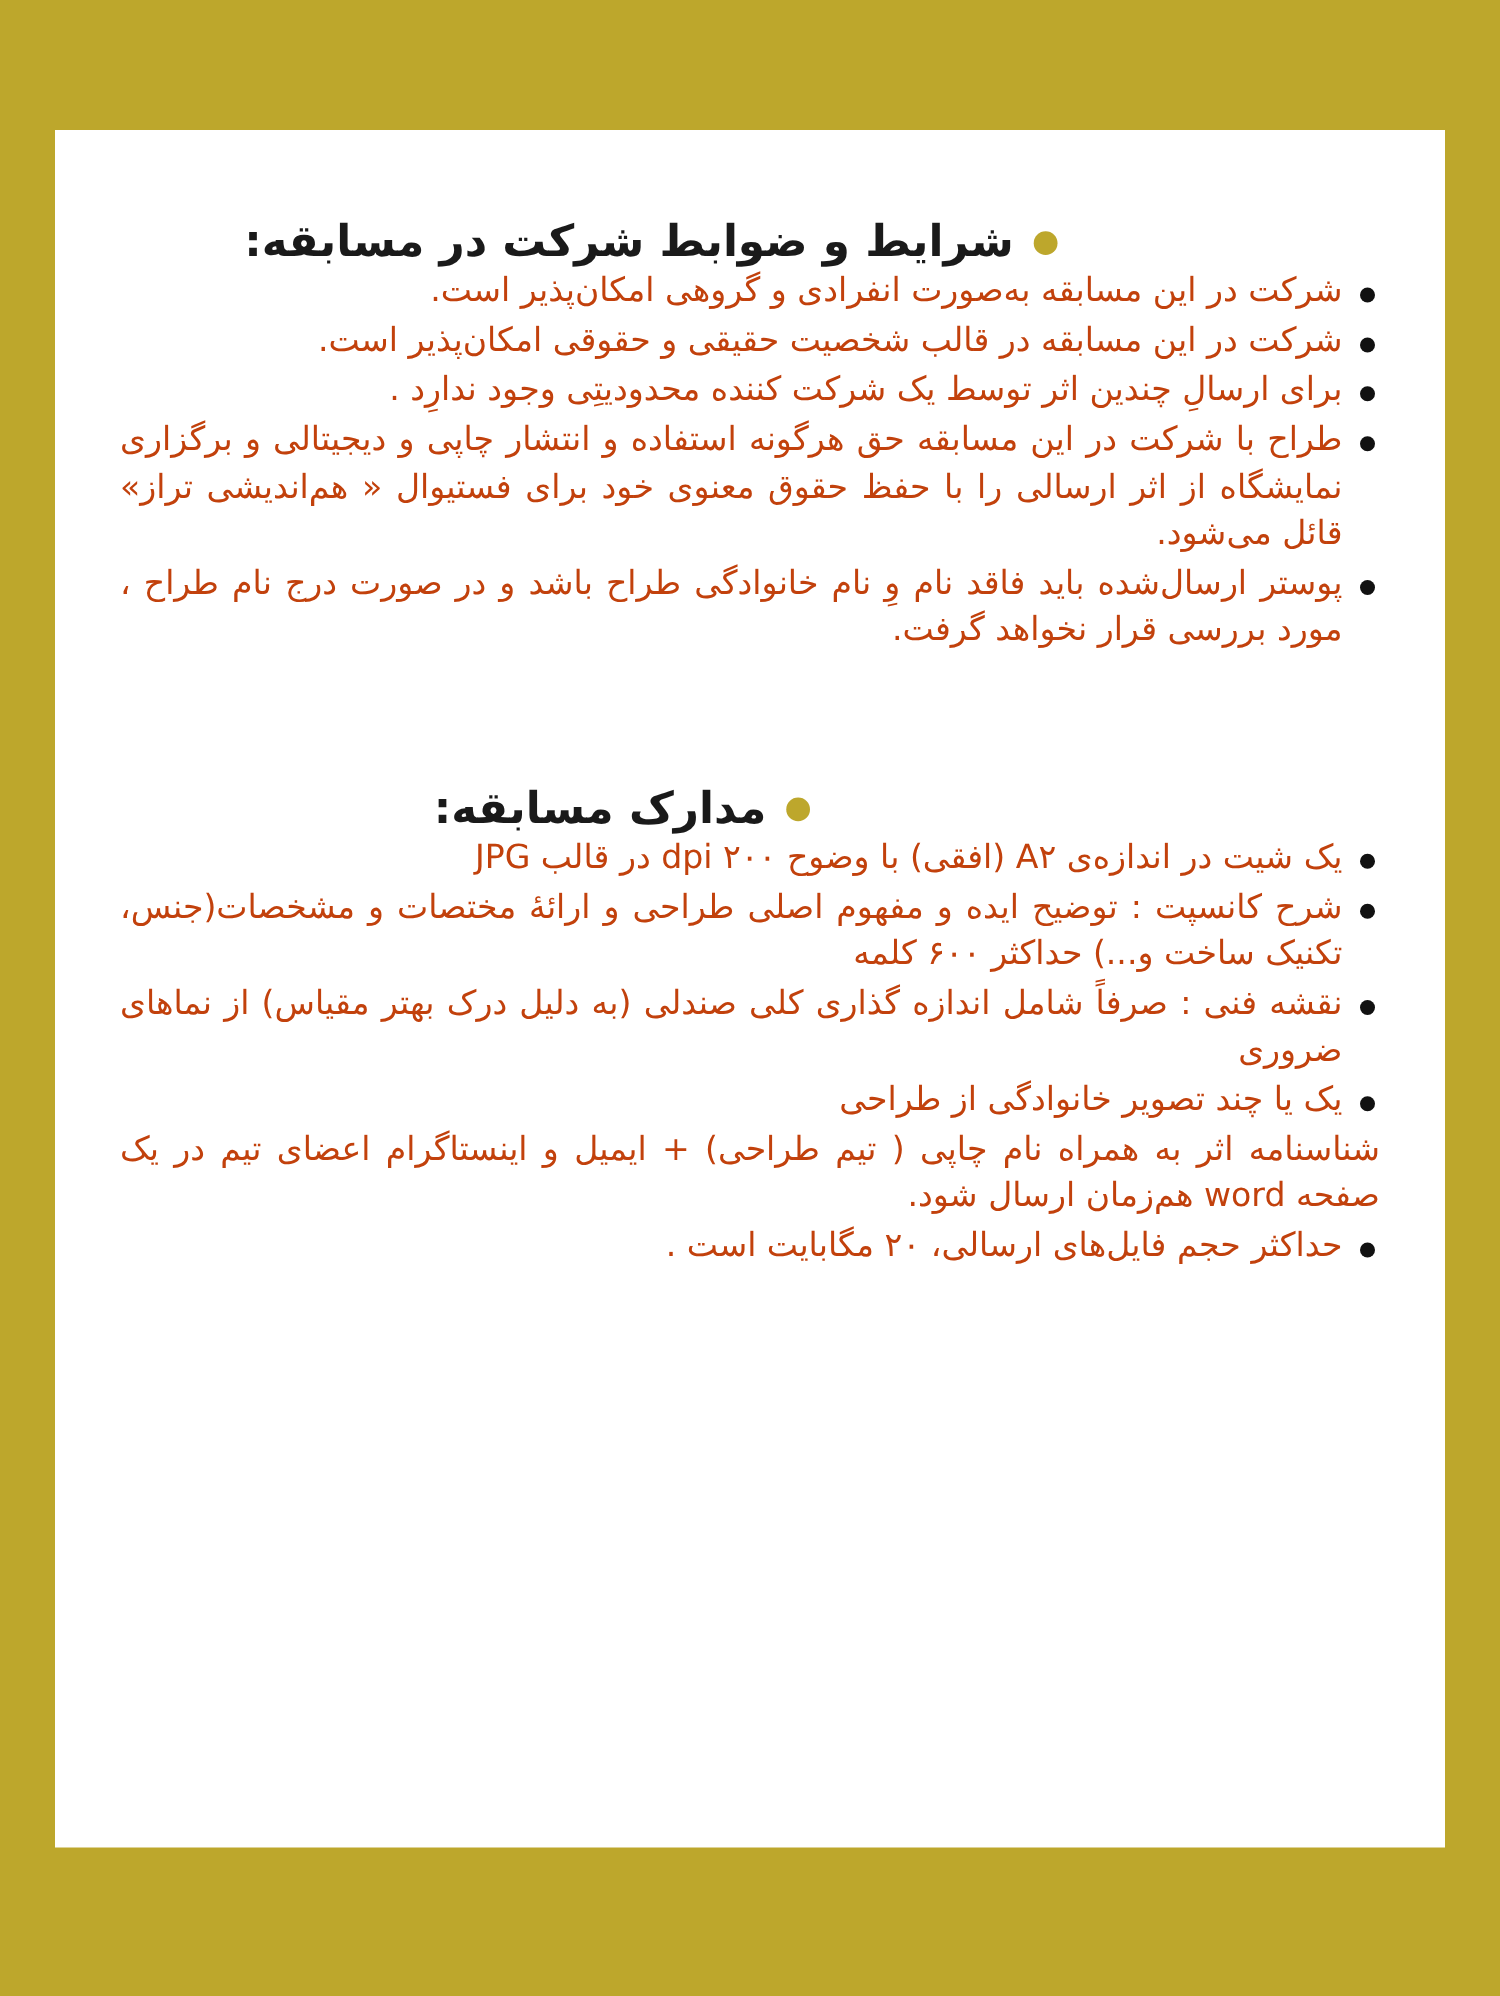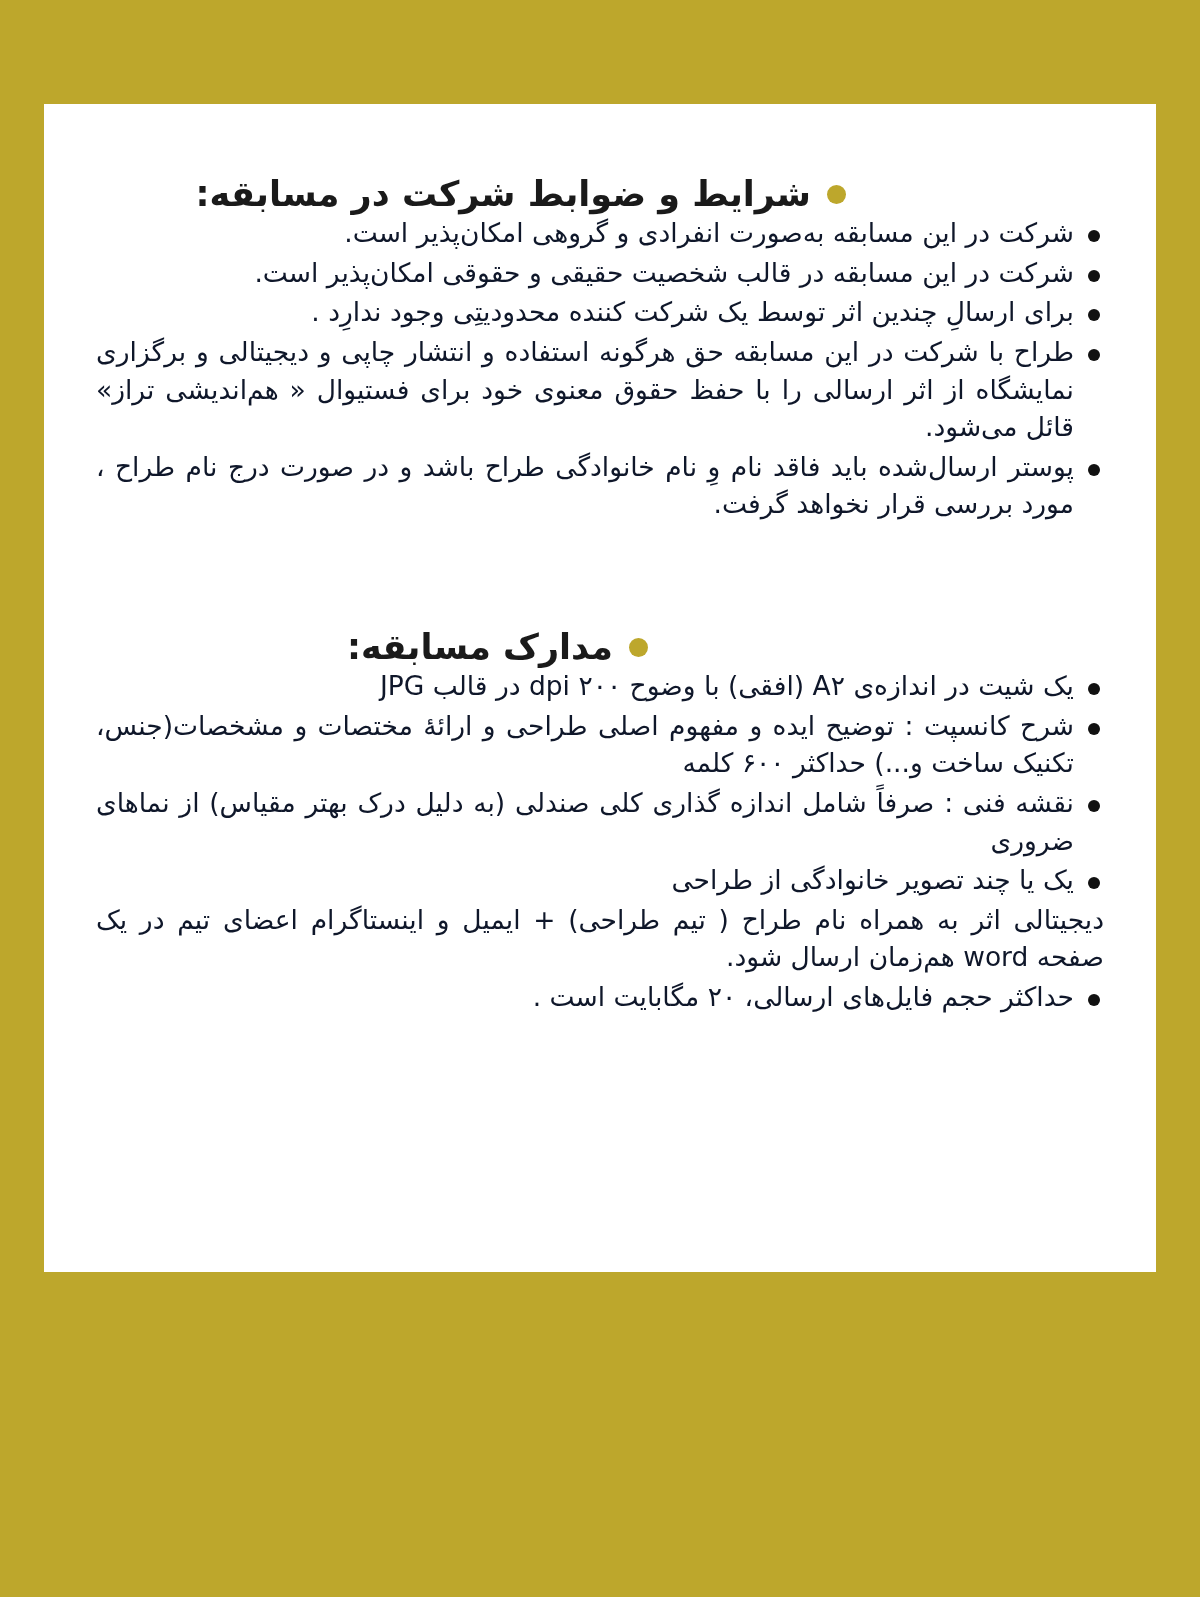--- a/index.html
+++ b/index.html
@@ -11,21 +11,21 @@
     height: 1597px;
     background: #bda72c;
     font-family: "DejaVu Sans", "Liberation Sans", sans-serif;
     overflow: hidden;
   }
   .page {
     position: absolute;
     left: 44px;
     top: 104px;
     width: 1112px;
-    height: 1168px;
+    height: 1374px;
     background: #ffffff;
     box-sizing: border-box;
     padding: 70px 52px 40px 52px;
   }
   .section {
     margin-bottom: 10px;
   }
   .section-heading {
     display: flex;
     flex-direction: row;
@@ -63,21 +63,21 @@
   ul.items {
     list-style: none;
     margin: 0;
     padding: 0;
     direction: rtl;
   }
   ul.items li {
     position: relative;
     font-size: 26.5px;
     line-height: 1.42;
-    color: #0f172a;
+    color: #c2410c;
     text-align: justify;
     text-align-last: right;
     padding-right: 30px;
     margin-bottom: 2px;
   }
   ul.items li::before {
     content: "";
     position: absolute;
     right: 4px;
     top: 16px;
@@ -134,18 +134,18 @@
         <span class="bullet"></span>
         <span class="heading-text">مدارک مسابقه:</span>
       </div>
     </div>
 
     <ul class="items docs-block">
       <li>یک شیت در اندازه‌ی A۲ (افقی) با وضوح ۲۰۰ dpi در قالب JPG</li>
       <li>شرح کانسپت : توضیح ایده و مفهوم اصلی طراحی و ارائهٔ مختصات و مشخصات(جنس، تکنیک ساخت و...) حداکثر ۶۰۰ کلمه</li>
       <li>نقشه فنی : صرفاً شامل اندازه گذاری کلی صندلی (به دلیل درک بهتر مقیاس) از نماهای ضروری</li>
       <li>یک یا چند تصویر خانوادگی از طراحی</li>
-      <li class="nobullet">دیجیتالی اثر به همراه نام طراح ( تیم طراحی) + ایمیل و اینستاگرام اعضای تیم در یک صفحه word هم‌زمان ارسال شود.</li>
+      <li class="nobullet">شناسنامه اثر به همراه نام چاپی ( تیم طراحی) + ایمیل و اینستاگرام اعضای تیم در یک صفحه word هم‌زمان ارسال شود.</li>
       <li>حداکثر حجم فایل‌های ارسالی، ۲۰ مگابایت است .</li>
     </ul>
   </div>
 
 </div>
 
 </body></html>

